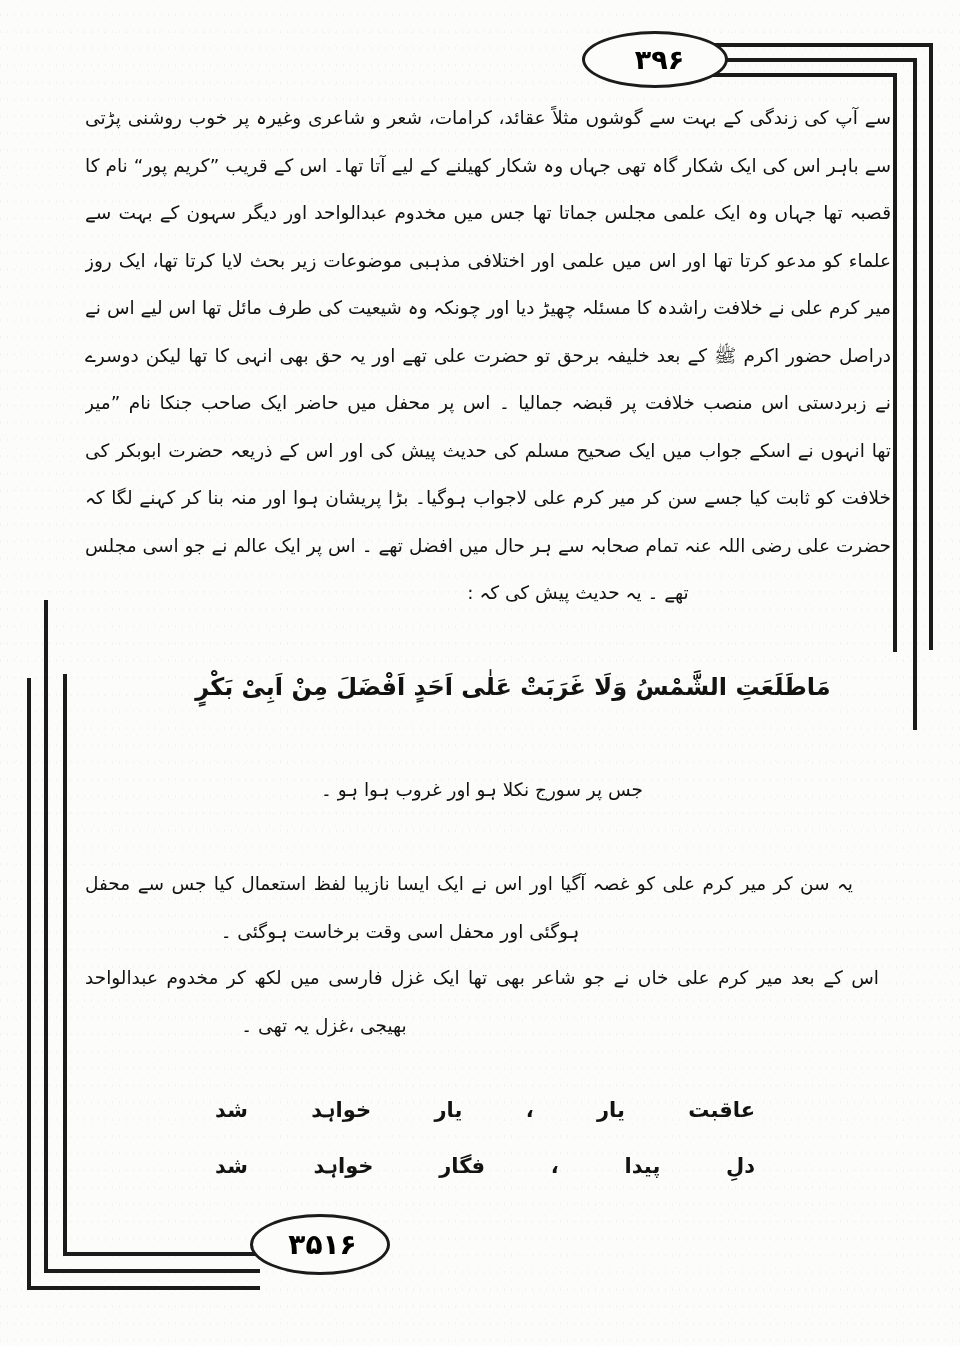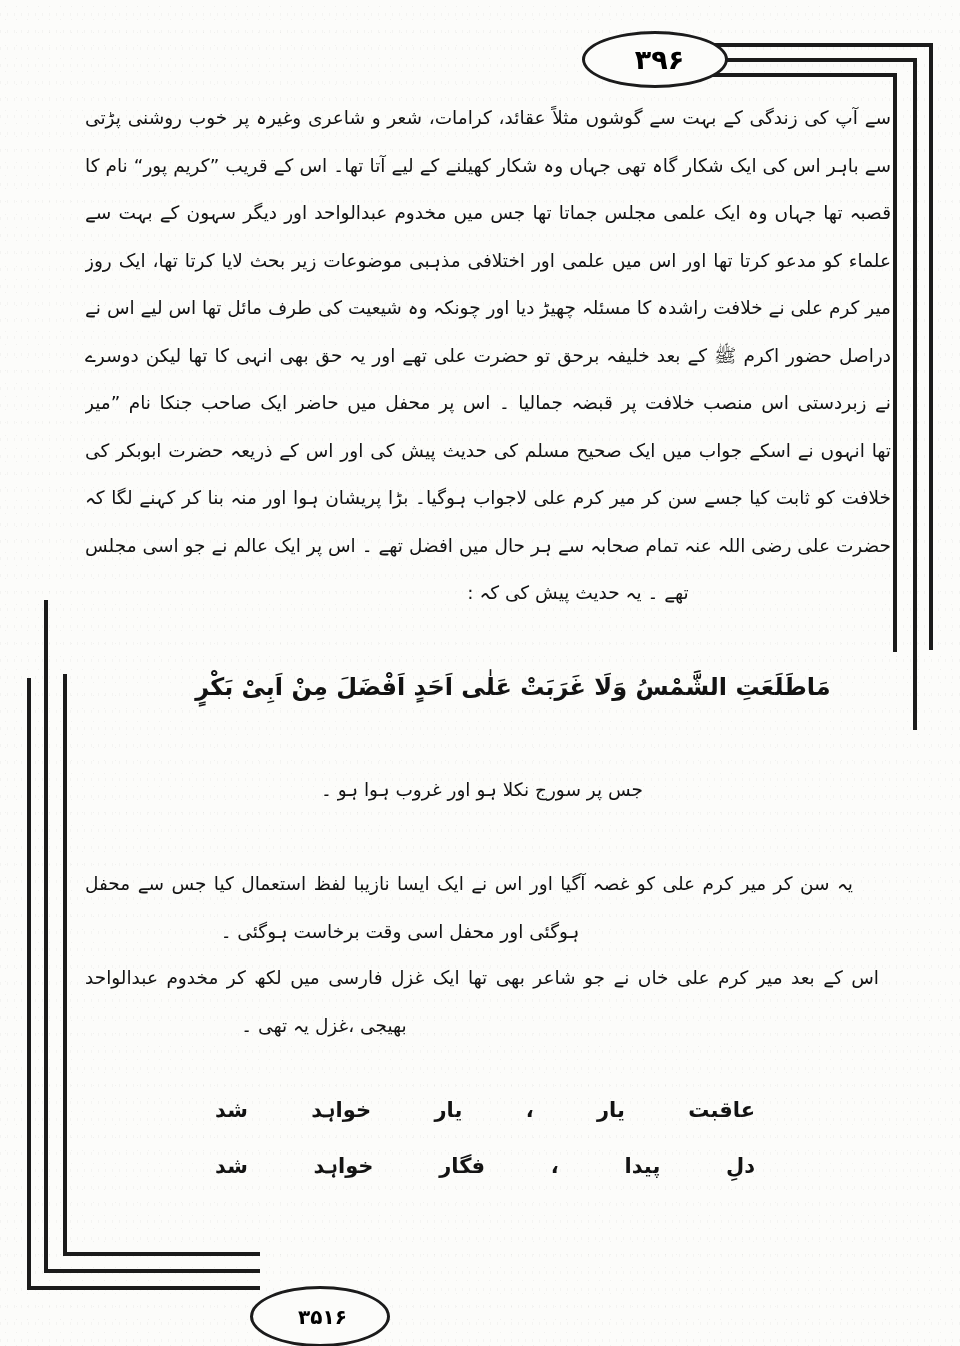--- a/index.html
+++ b/index.html
@@ -16,21 +16,21 @@
   }
   
   .fl{position:absolute;background:#1b1b1b;z-index:1;}
   
   .cartouche{
     position:absolute;z-index:2;border:3.5px solid #1b1b1b;border-radius:50%;
     background:#fcfcfa;display:flex;align-items:center;justify-content:center;
     font-weight:bold;color:#000000;
   }
   .cartouche.top{left:582px;top:31px;width:131px;height:51px;font-size:27px;letter-spacing:9px;padding-left:9px;}
-  .cartouche.bottom{left:250px;top:1286px;width:129px;height:55px;font-size:20px;letter-spacing:5px;padding-left:5px;}
+  .cartouche.bottom{left:250px;top:1214px;width:129px;height:55px;font-size:28px;letter-spacing:5px;padding-left:5px;}
   
   .textcol{position:absolute;left:85px;width:806px;z-index:3;direction:rtl;}
   .line{
     height:47.5px;font-size:18.5px;line-height:40px;
     direction:rtl;text-align:justify;text-align-last:justify;
     overflow:hidden;position:relative;
   }
   .line.indent38{text-indent:38px;}
   .line.indent12{text-indent:12px;}
   .line.center{text-align:center;text-align-last:center;}

